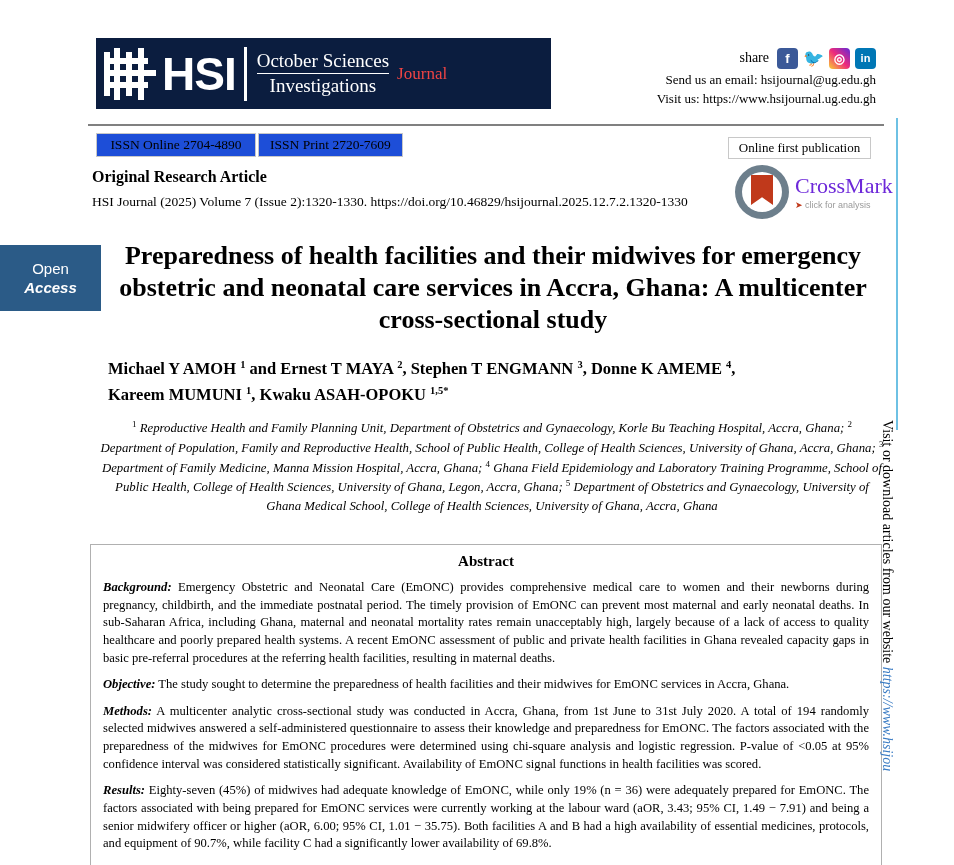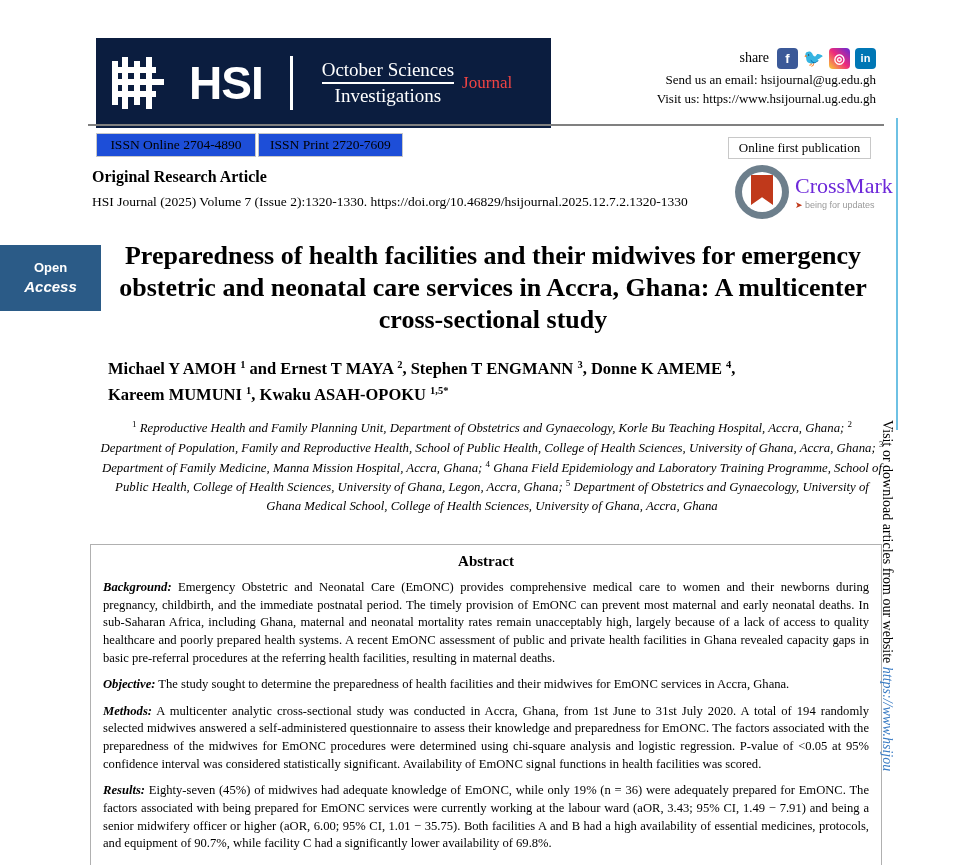--- a/index.html
+++ b/index.html
@@ -28,27 +28,26 @@
     position: absolute;
     left: 0; top: 0;
     width: 954px;
     height: 122px;
   }
   .logo-band {
     position: absolute;
     left: 96px;
     top: 38px;
     width: 455px;
-    height: 90px;
+    height: 71px;
     background: #0b1d3f;
     display: flex;
     align-items: center;
-    padding-left: 16px;
+    padding-left: 8px;
     box-sizing: border-box;
-    gap: 19px;
   }
   .logo-mark {
     width: 52px;
     height: 52px;
     flex: 0 0 52px;
     position: relative;
   }
   .logo-mark .bar {
     position: absolute;
     background: #ffffff;
@@ -256,21 +255,21 @@
     height: 66px;
     background: #2b5b87;
     color: #ffffff;
     font-family: "Liberation Sans", sans-serif;
     display: flex;
     flex-direction: column;
     align-items: center;
     justify-content: center;
     line-height: 1.28;
   }
-  .oa-open   { font-weight: bold; font-size: 13px; }
+  .oa-open   { font-weight: normal; font-size: 15px; }
   .oa-access { font-weight: bold; font-style: italic; font-size: 15px; }
 
   
   .title {
     position: absolute;
     left: 108px;
     top: 240px;
     width: 770px;
     text-align: center;
     font-size: 26px;
@@ -431,21 +430,21 @@
   <div class="citation">HSI Journal (2025) Volume 7 (Issue 2):1320-1330. https://doi.org/10.46829/hsijournal.2025.12.7.2.1320-1330</div>
 
   <div class="crossmark">
     <div class="cm-logo">
       <div class="cm-inner">
           <div class="cm-book"></div>
         </div>
     </div>
     <div class="cm-text">
       <div class="cm-title">CrossMark</div>
-      <div class="cm-sub"><span class="dot">➤</span> <span>being for updates</span></div>
+      <div class="cm-sub"><span class="dot">➤</span> <span>click for analysis</span></div>
     </div>
   </div>
 
   <div class="open-access">
     <div class="oa-open">Open</div>
     <div class="oa-access">Access</div>
   </div>
 
   <div class="title">Preparedness of health facilities and their midwives for emergency obstetric and neonatal care services in Accra, Ghana: A multicenter cross-sectional study</div>
 

